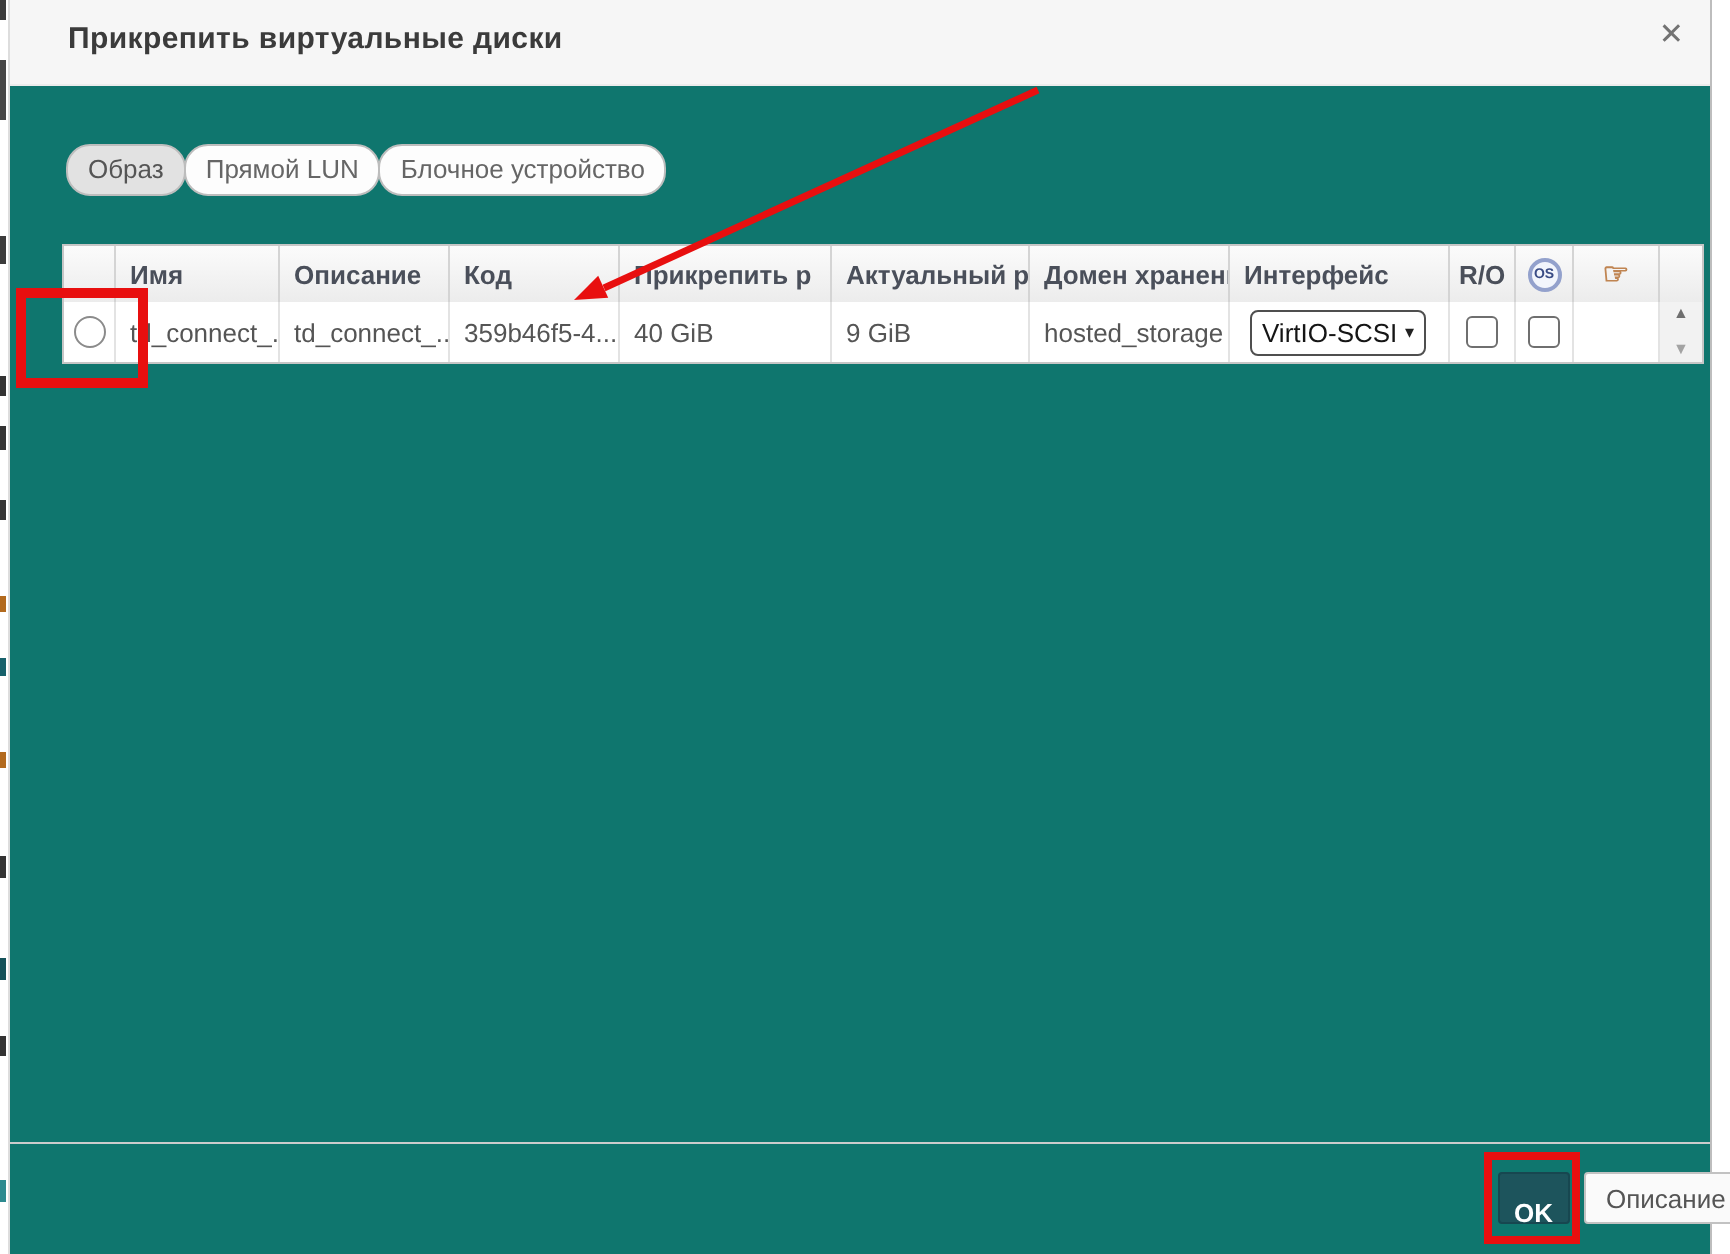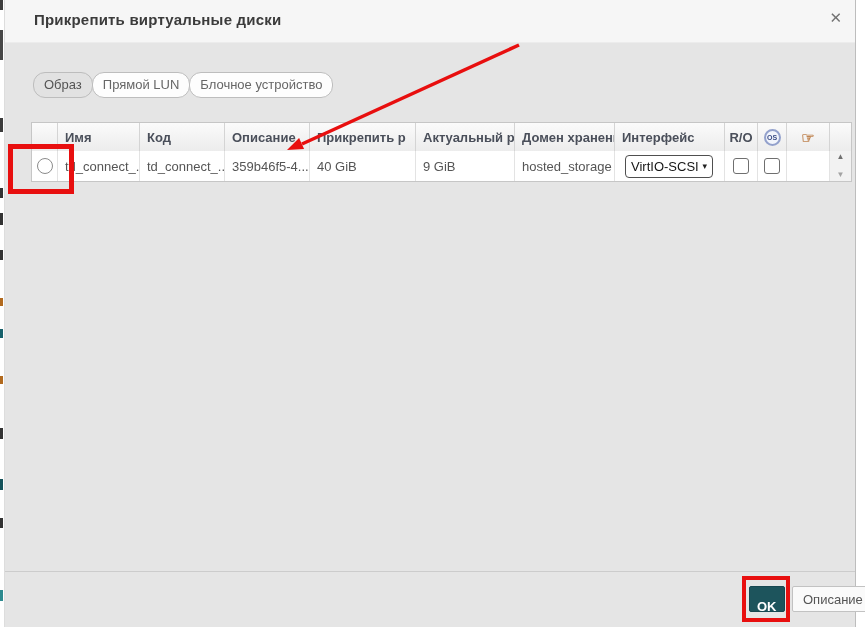--- a/index.html
+++ b/index.html
@@ -6,21 +6,21 @@
   body{
     width:865px;height:627px;position:relative;overflow:hidden;
     background:#ffffff;
     font-family:"Liberation Sans",sans-serif;
   }
   
   .frag{position:absolute;left:0;width:3px;}
   
   .modal{
     position:absolute;left:4px;top:0;width:852px;height:627px;
-    background:#e5e5e5;border-left:1px solid #dddddd;border-right:1px solid #bdbdbd;
+    background:#0f766e;border-left:1px solid #dddddd;border-right:1px solid #bdbdbd;
     box-sizing:border-box;
   }
   .modal-header{
     position:absolute;top:0;left:0;right:0;height:42px;
     background:#f6f6f6;border-bottom:1px solid #ececec;
   }
   .dialog-title{
     position:absolute;left:29px;top:11px;
     font-size:15px;font-weight:bold;color:#3b3b3b;letter-spacing:.2px;
   }
@@ -126,22 +126,22 @@
   <div class="tabs">
     <button class="tab active">Образ</button>
     <button class="tab">Прямой LUN</button>
     <button class="tab">Блочное устройство</button>
   </div>
 
   <div class="disk-table">
     <div class="trow thead">
       <div class="cell"></div>
       <div class="cell">Имя</div>
+      <div class="cell">Описание</div>
       <div class="cell">Код</div>
-      <div class="cell">Описание</div>
       <div class="cell">Прикрепить р</div>
       <div class="cell">Актуальный ра</div>
       <div class="cell">Домен хранени</div>
       <div class="cell">Интерфейс</div>
       <div class="cell center">R/O</div>
       <div class="cell center">
         <span class="os-badge">OS</span>
       </div>
       <div class="cell center">
         <span class="hand">☞</span>

